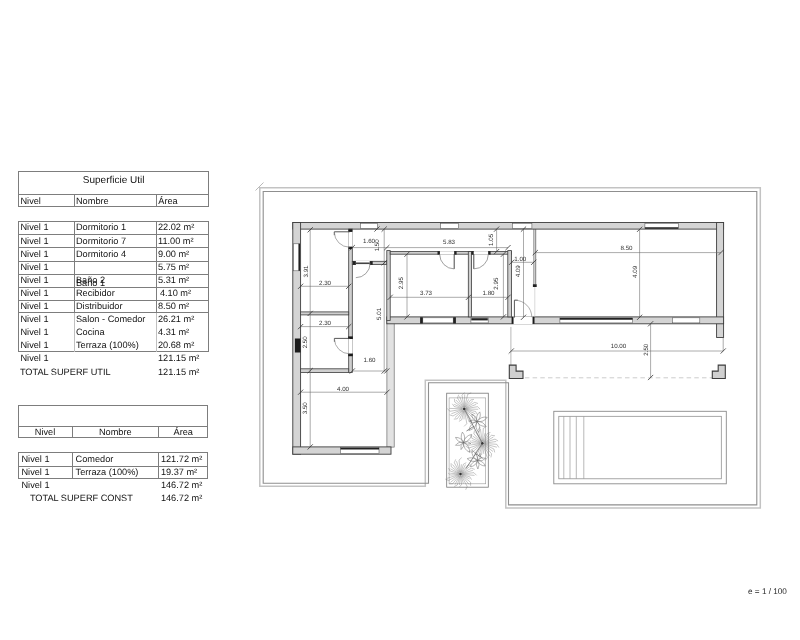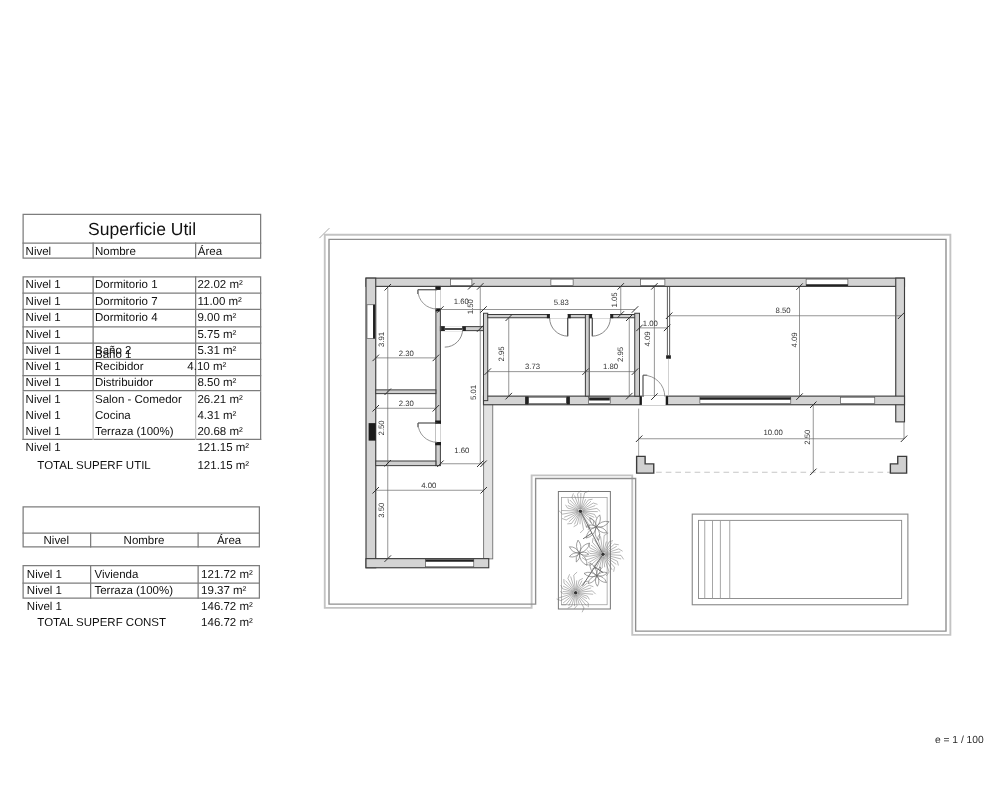--- a/index.html
+++ b/index.html
@@ -7,21 +7,21 @@
   font-family:"Liberation Sans", sans-serif; }
 #page { position:relative; width:800px; height:640px; }
 svg { position:absolute; left:0; top:0; }
 .tblwrap { position:absolute; }
 .tblwrap .box { position:absolute; border:1px solid #7d7d7d; box-sizing:border-box; }
 .tblwrap .box.nt { border-top:none; }
 .tblwrap .hline { position:absolute; border-top:1px solid #7d7d7d; height:0; }
 .tblwrap .vline { position:absolute; border-left:1px solid #7d7d7d; width:0; }
 .tblwrap .vline.light { border-left-color:#c0c0c0; }
 .t { position:absolute; font-size:9.2px; color:#111; white-space:nowrap; text-rendering:geometricPrecision; }
-.t.title { font-size:14px; }
+.t.title { font-size:10px; }
 </style>
 </head>
 <body>
 <div id="page">
 
 <svg width="800" height="640" viewBox="0 0 800 640" font-family="Liberation Sans, sans-serif" text-rendering="geometricPrecision">
 
 <polygon points="259.8,187.8 760.3,187.8 760.3,507.9 505.8,507.9 505.8,380.3 425.3,380.3 425.3,486.3 259.8,486.3" fill="none" stroke="#c3c3c3" stroke-width="1.5"></polygon>
 
 <polygon points="263.2,191.5 756.8,191.5 756.8,504.9 508.5,504.9 508.5,382.8 428.5,382.8 428.5,483.3 263.2,483.3" fill="none" stroke="#8f8f8f" stroke-width="1.1"></polygon>
@@ -504,53 +504,53 @@
 <div class="t " style="left:58.1px;top:76.60000000000001px;height:13.1px;line-height:13.1px">Dormitorio 4</div>
 <div class="t " style="left:140.1px;top:76.60000000000001px;height:13.1px;line-height:13.1px">9.00 m²</div>
 <div class="t " style="left:2.6px;top:89.7px;height:13.1px;line-height:13.1px">Nivel 1</div>
 <div class="t " style="left:58.1px;top:106px;height:13.1px;line-height:13.1px">Baño 1</div>
 <div class="t " style="left:140.1px;top:89.7px;height:13.1px;line-height:13.1px">5.75 m²</div>
 <div class="t " style="left:2.6px;top:102.8px;height:13.1px;line-height:13.1px">Nivel 1</div>
 <div class="t " style="left:58.1px;top:102.8px;height:13.1px;line-height:13.1px">Baño 2</div>
 <div class="t " style="left:140.1px;top:102.8px;height:13.1px;line-height:13.1px">5.31 m²</div>
 <div class="t " style="left:2.6px;top:115.9px;height:13.1px;line-height:13.1px">Nivel 1</div>
 <div class="t " style="left:58.1px;top:115.9px;height:13.1px;line-height:13.1px">Recibidor</div>
-<div class="t " style="left:132px;top:115.9px;height:13.1px;line-height:13.1px">4.10 m²</div>
+<div class="t " style="left:142px;top:115.9px;height:13.1px;line-height:13.1px">4.10 m²</div>
 <div class="t " style="left:2.6px;top:129.0px;height:13.1px;line-height:13.1px">Nivel 1</div>
 <div class="t " style="left:58.1px;top:129.0px;height:13.1px;line-height:13.1px">Distribuidor</div>
 <div class="t " style="left:140.1px;top:129.0px;height:13.1px;line-height:13.1px">8.50 m²</div>
 <div class="t " style="left:2.6px;top:142.1px;height:13.1px;line-height:13.1px">Nivel 1</div>
 <div class="t " style="left:58.1px;top:142.1px;height:13.1px;line-height:13.1px">Salon - Comedor</div>
 <div class="t " style="left:140.1px;top:142.1px;height:13.1px;line-height:13.1px">26.21 m²</div>
 <div class="t " style="left:2.6px;top:155.2px;height:13.1px;line-height:13.1px">Nivel 1</div>
 <div class="t " style="left:58.1px;top:155.2px;height:13.1px;line-height:13.1px">Cocina</div>
 <div class="t " style="left:140.1px;top:155.2px;height:13.1px;line-height:13.1px">4.31 m²</div>
 <div class="t " style="left:2.6px;top:168.29999999999998px;height:13.1px;line-height:13.1px">Nivel 1</div>
 <div class="t " style="left:58.1px;top:168.29999999999998px;height:13.1px;line-height:13.1px">Terraza (100%)</div>
 <div class="t " style="left:140.1px;top:168.29999999999998px;height:13.1px;line-height:13.1px">20.68 m²</div>
 <div class="t " style="left:2.6px;top:181.4px;height:13.1px;line-height:13.1px">Nivel 1</div>
 <div class="t " style="left:140.1px;top:181.4px;height:13.1px;line-height:13.1px">121.15 m²</div>
-<div class="t" style="left:12px;top:194.5px;height:13.1px;line-height:13.1px">TOTAL SUPERF UTIL</div>
+<div class="t" style="left:2px;top:194.5px;height:13.1px;line-height:13.1px">TOTAL SUPERF UTIL</div>
 <div class="t" style="left:140.1px;top:194.5px;height:13.1px;line-height:13.1px">121.15 m²</div>
 </div>
 
 <div class="tblwrap" style="left:17.9px;top:405.2px;width:190.3px;height:101px">
 <div class="box" style="left:0px;top:0px;width:190.3px;height:32.9px"></div>
 <div class="hline" style="left:0px;top:21.0px;width:190.3px"></div>
 <div class="vline" style="left:54.3px;top:21.0px;height:11.9px"></div>
 <div class="vline" style="left:140.4px;top:21.0px;height:11.9px"></div>
 <div class="t" style="left:0px;top:21.4px;width:54.3px;height:11.5px;line-height:11.5px;text-align:center">Nivel</div>
 <div class="t" style="left:54.3px;top:21.4px;width:86.1px;height:11.5px;line-height:11.5px;text-align:center">Nombre</div>
 <div class="t" style="left:140.4px;top:21.4px;width:49.9px;height:11.5px;line-height:11.5px;text-align:center">Área</div>
 <div class="box" style="left:0px;top:47.3px;width:190.3px;height:26.2px"></div>
 <div class="hline" style="left:0px;top:60.4px;width:190.3px"></div>
 <div class="vline" style="left:54.3px;top:47.3px;height:26.2px"></div>
 <div class="vline" style="left:140.4px;top:47.3px;height:26.2px"></div>
 <div class="t" style="left:3.6px;top:47.5px;height:13.1px;line-height:13.1px">Nivel 1</div>
-<div class="t" style="left:57.7px;top:47.5px;height:13.1px;line-height:13.1px">Vivienda</div>
+<div class="t" style="left:57.7px;top:47.5px;height:13.1px;line-height:13.1px">Comedor</div>
 <div class="t" style="left:143.0px;top:47.5px;height:13.1px;line-height:13.1px">121.72 m²</div>
 <div class="t" style="left:3.6px;top:60.6px;height:13.1px;line-height:13.1px">Nivel 1</div>
 <div class="t" style="left:57.7px;top:60.6px;height:13.1px;line-height:13.1px">Terraza (100%)</div>
 <div class="t" style="left:143.0px;top:60.6px;height:13.1px;line-height:13.1px">19.37 m²</div>
 <div class="t" style="left:3.6px;top:73.7px;height:13.1px;line-height:13.1px">Nivel 1</div>
 <div class="t" style="left:143.0px;top:73.7px;height:13.1px;line-height:13.1px">146.72 m²</div>
 <div class="t" style="left:12px;top:86.8px;height:13.1px;line-height:13.1px">TOTAL SUPERF CONST</div>
 <div class="t" style="left:143.0px;top:86.8px;height:13.1px;line-height:13.1px">146.72 m²</div>
 </div>
 </div>

